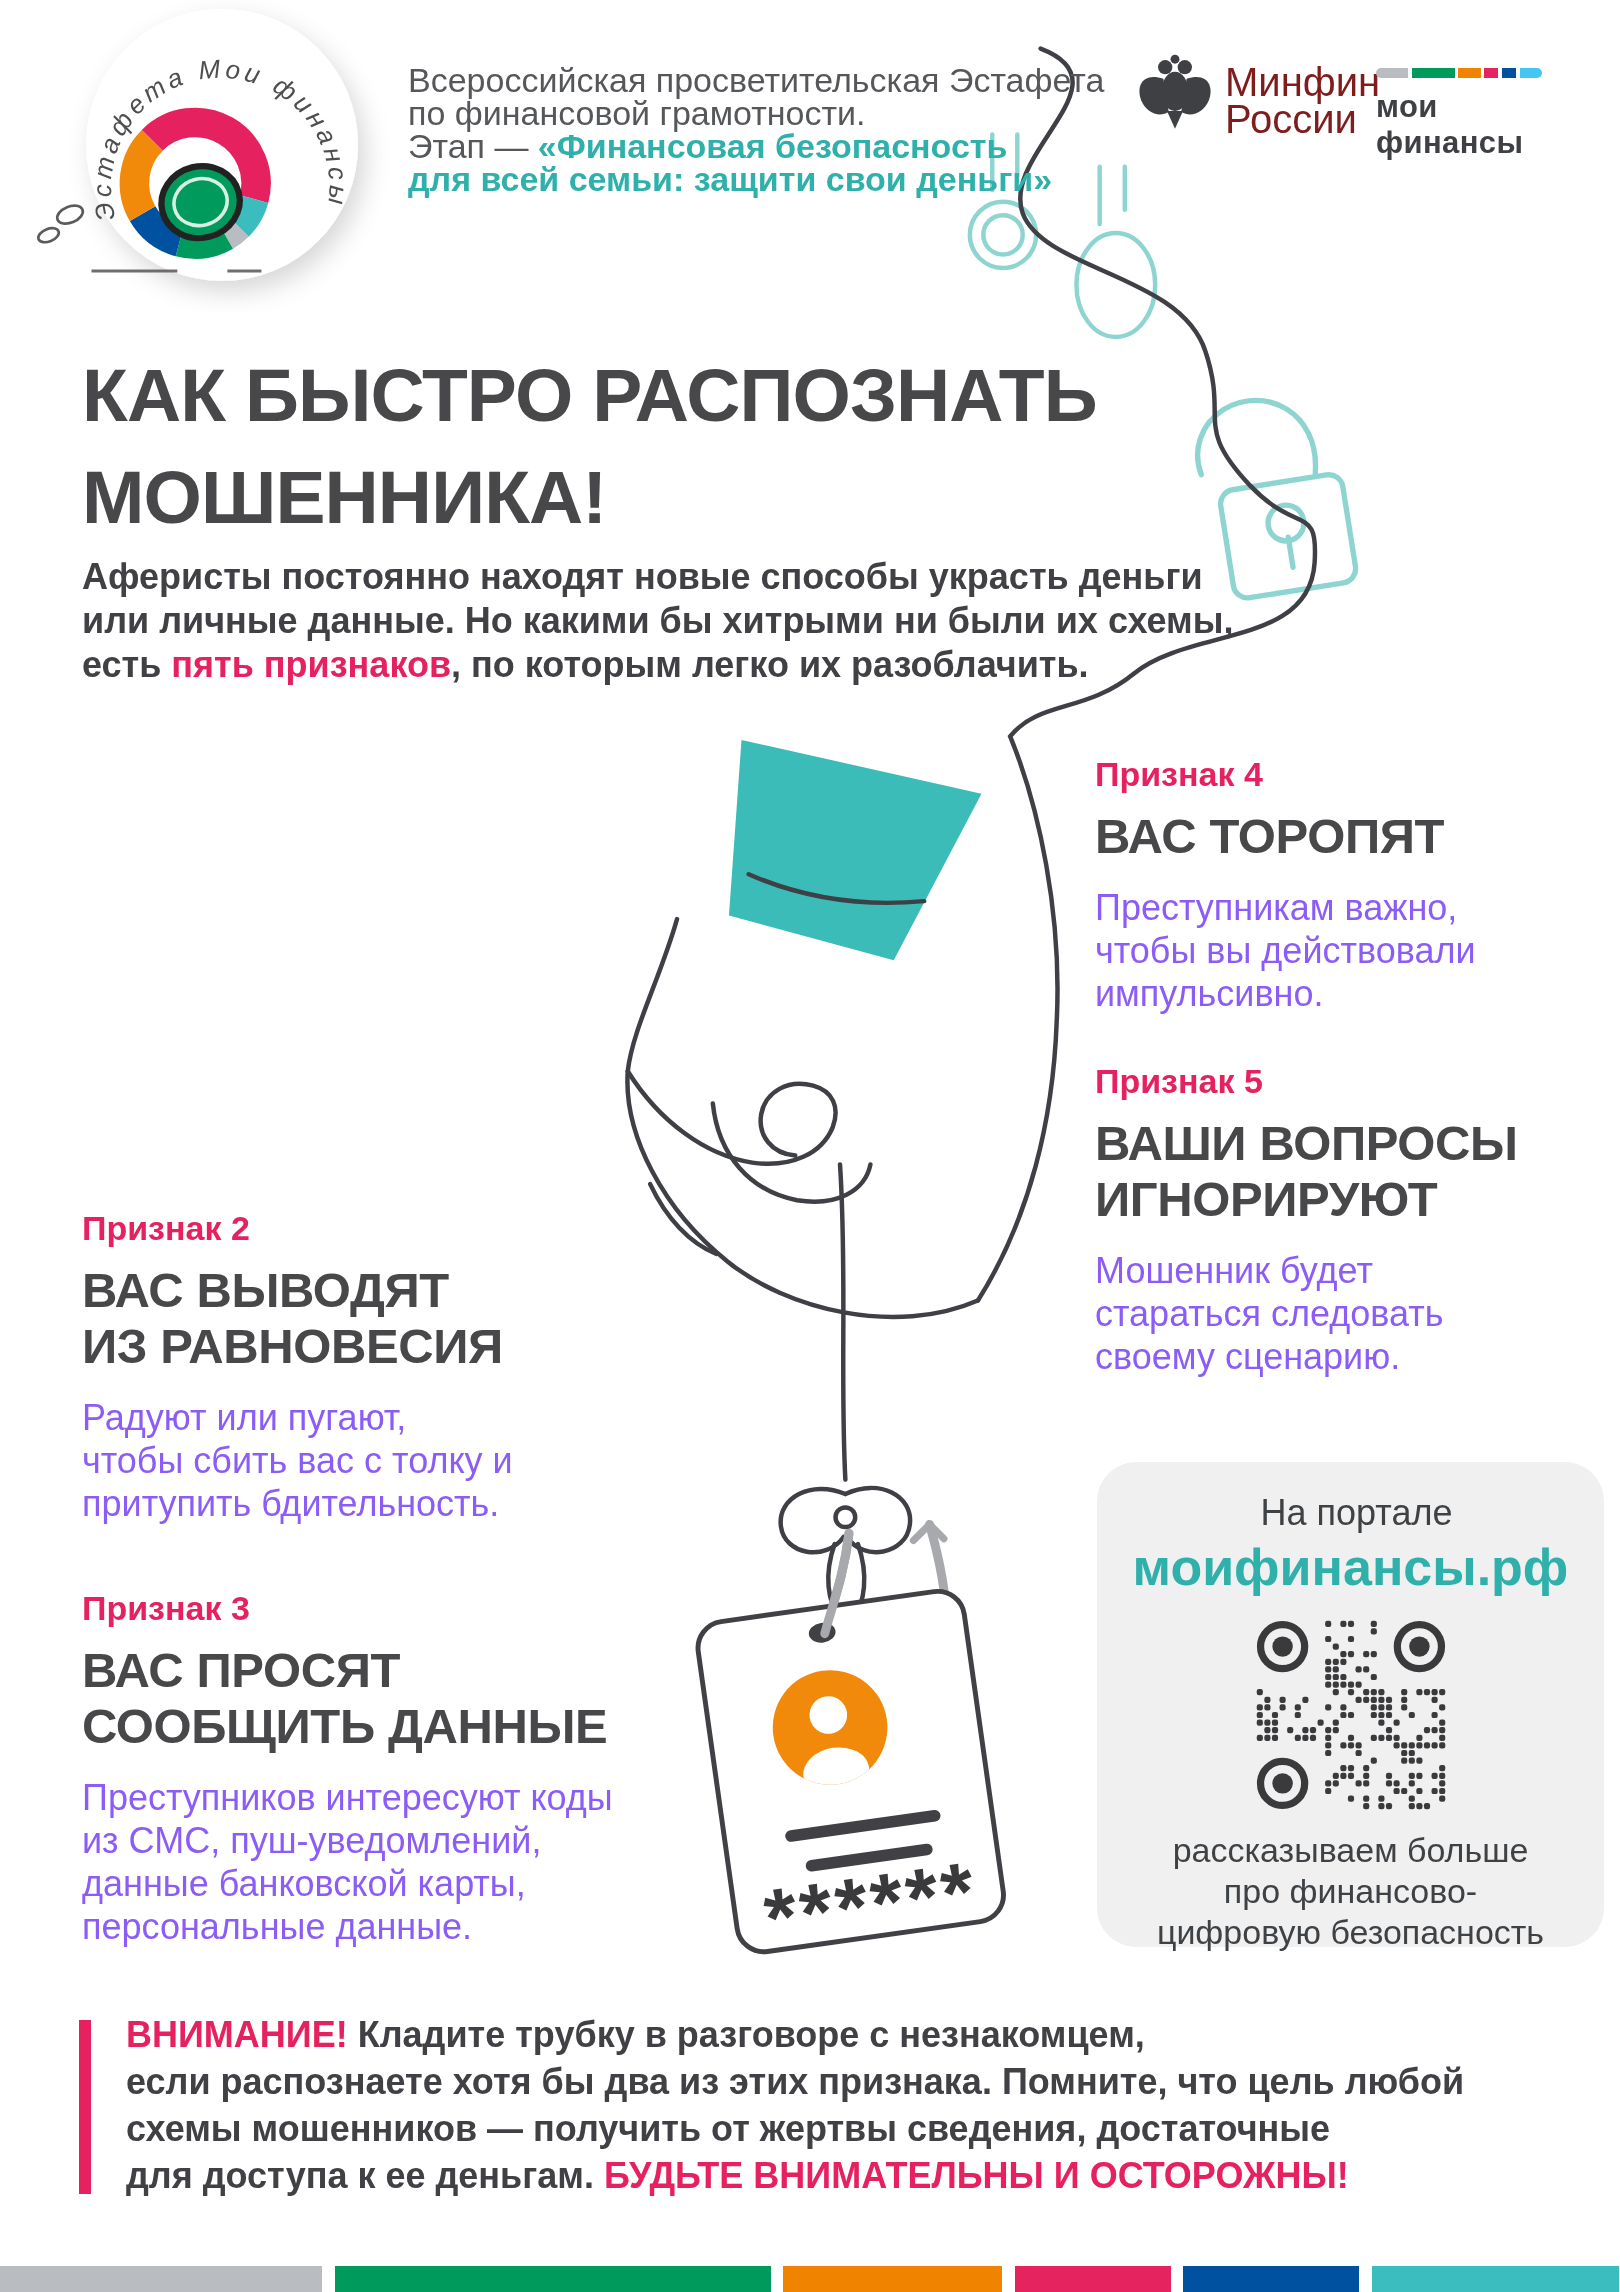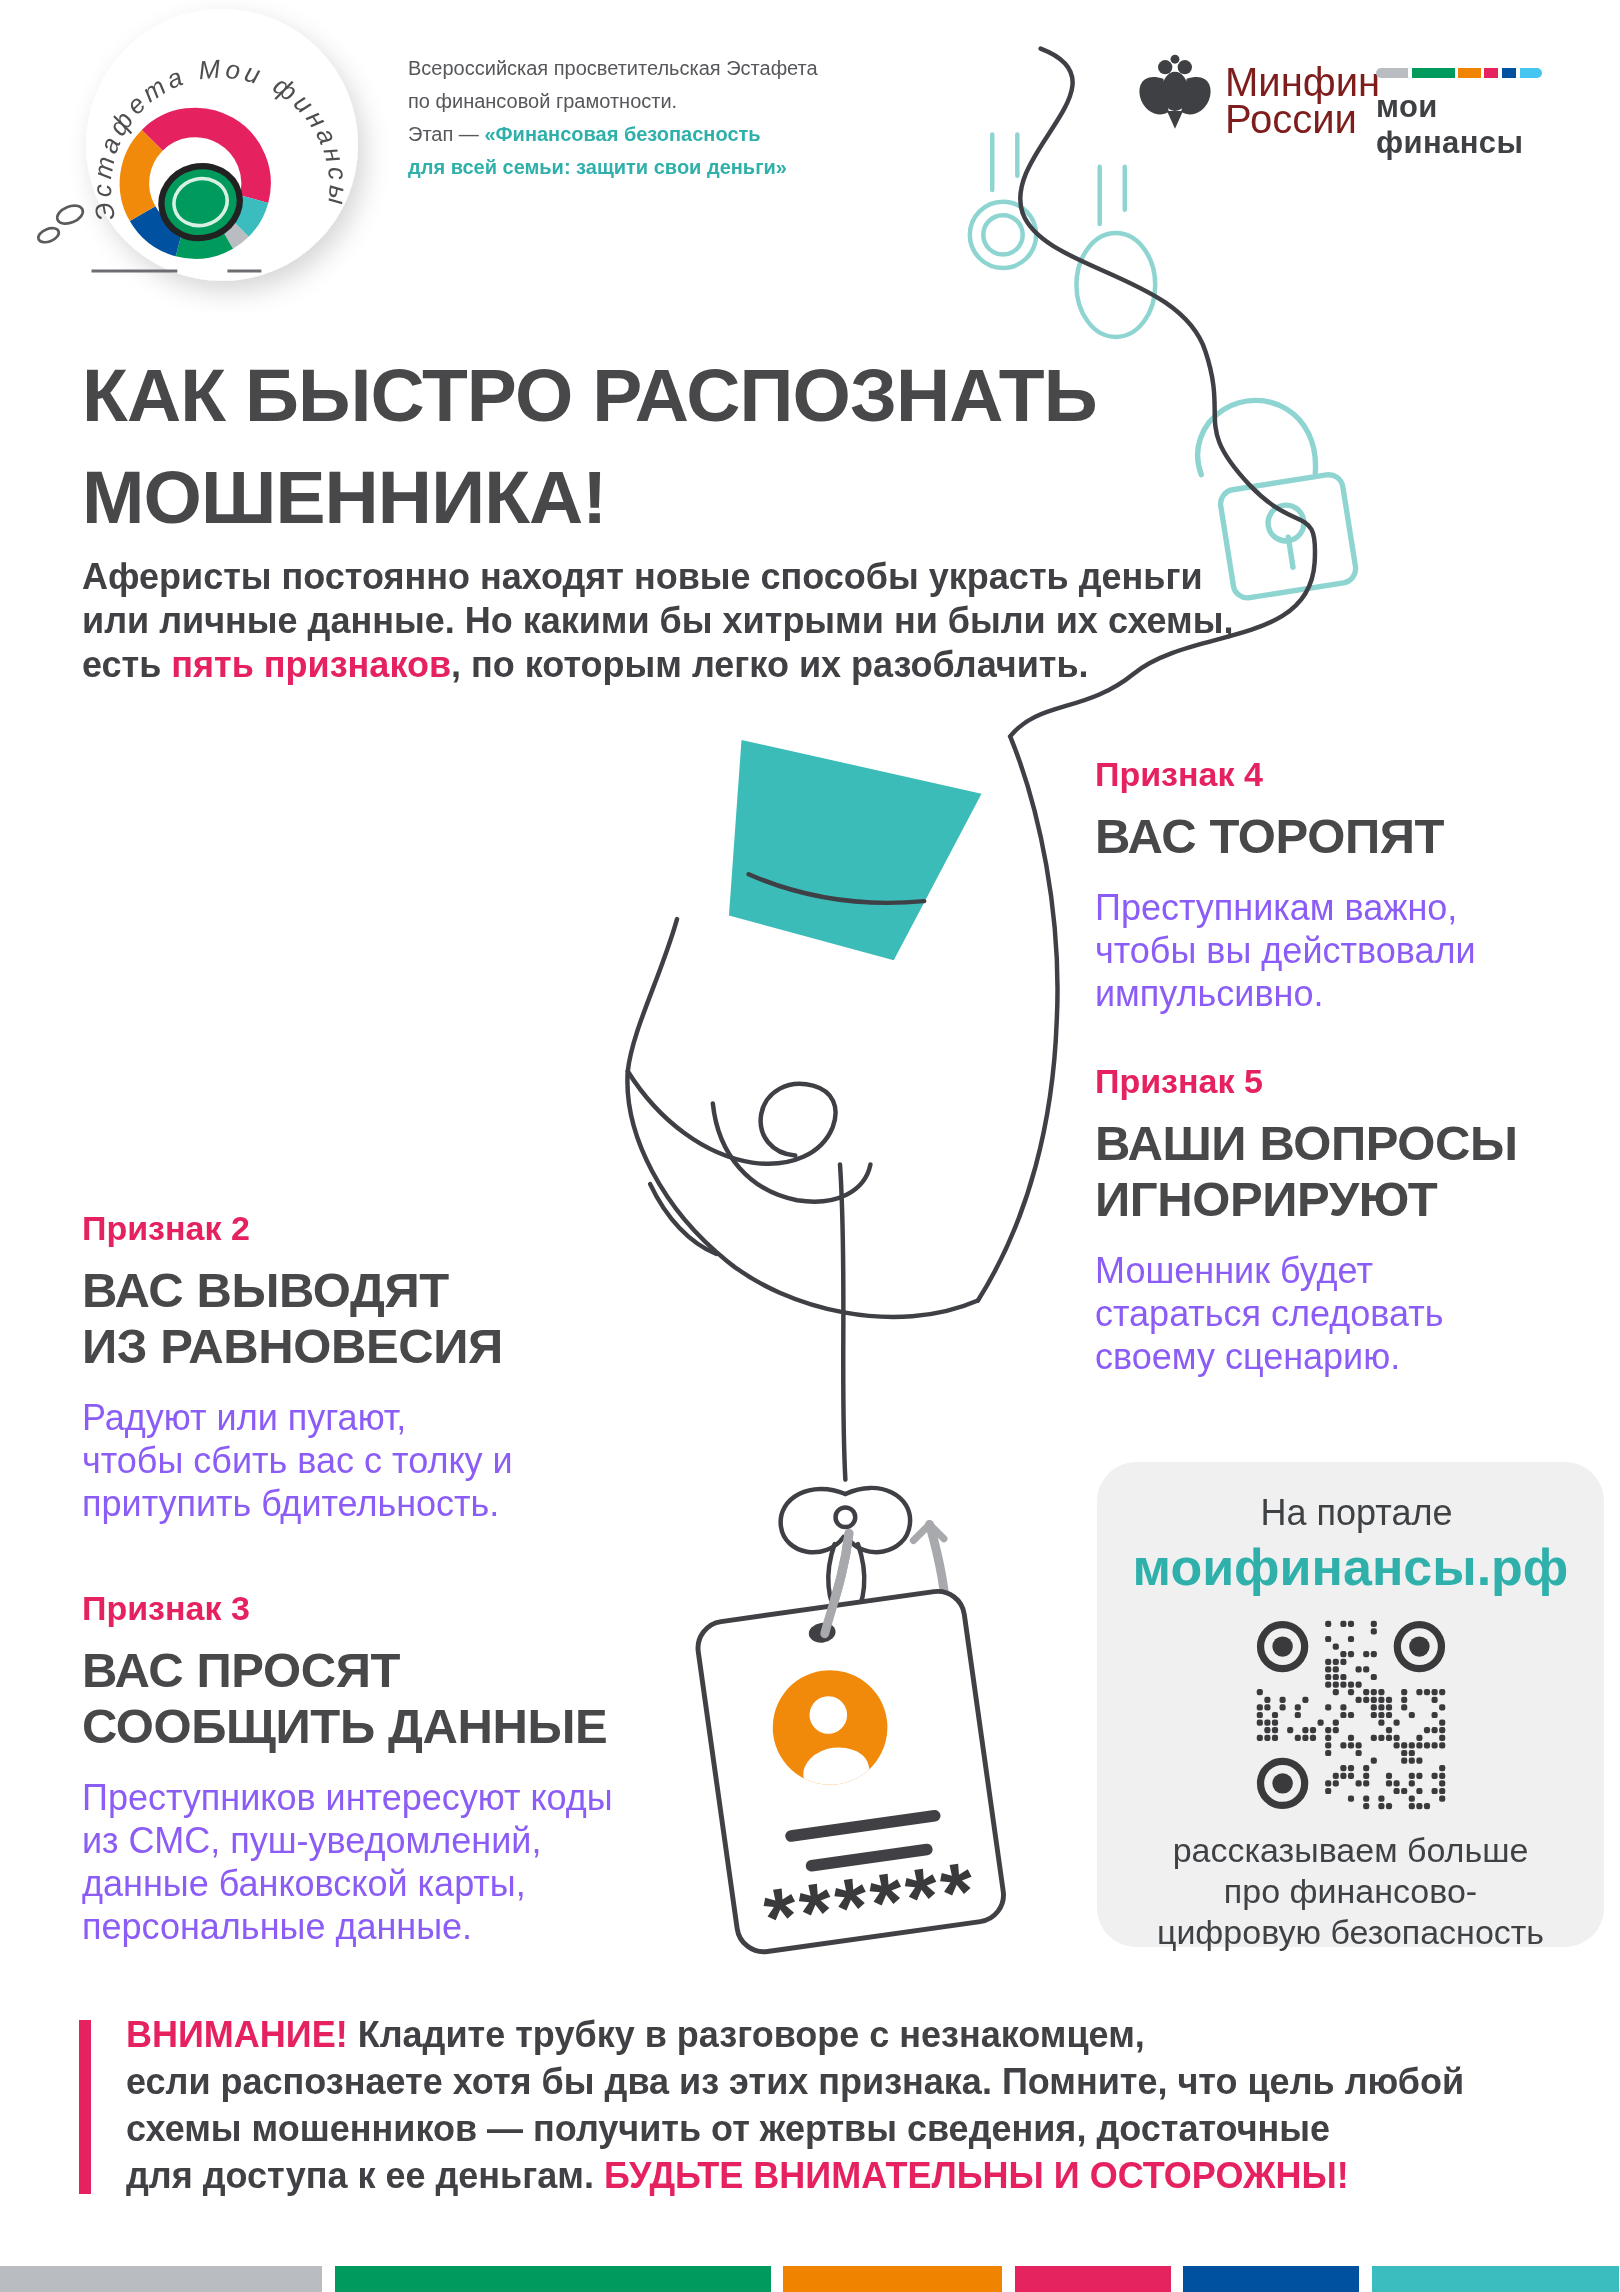--- a/index.html
+++ b/index.html
@@ -2,21 +2,21 @@
 <html style="font-size:14.3px"><head>
 <meta charset="utf-8">
 <style>
   html,body{margin:0;padding:0;background:#fff;}
   .page{position:relative;width:1620px;height:2293px;background:#fff;overflow:hidden;
         font-family:"Liberation Sans","DejaVu Sans",sans-serif;color:#48484a;}
   .abs{position:absolute;}
   svg{display:block;}
 
   
-  .subtitle{left:408px;top:52px;font-size:20px;line-height:33px;color:#55575a;}
+  .subtitle{left:408px;top:64px;font-size:34px;line-height:33px;color:#55575a;}
   .subtitle .teal{color:#2fb0ab;font-weight:bold;}
   .minfin-text{left:1225px;top:64px;font-size:40px;line-height:37px;color:#7f1d1d;white-space:pre-line;}
   .mf-logo{left:1376px;top:68px;width:188px;}
   .mf-bar{display:flex;gap:3.6px;height:9.9px;margin-bottom:10.7px;}
   .mf-bar span{display:block;height:9.9px;flex:0 0 auto;}
   .mf-bar span:first-child{border-radius:5.4px 0 0 5.4px;}
   .mf-bar span:last-child{border-radius:0 5.4px 5.4px 0;}
   .mf-name{font-size:31px;font-weight:bold;color:#3e4043;letter-spacing:0.4px;}
 
   

